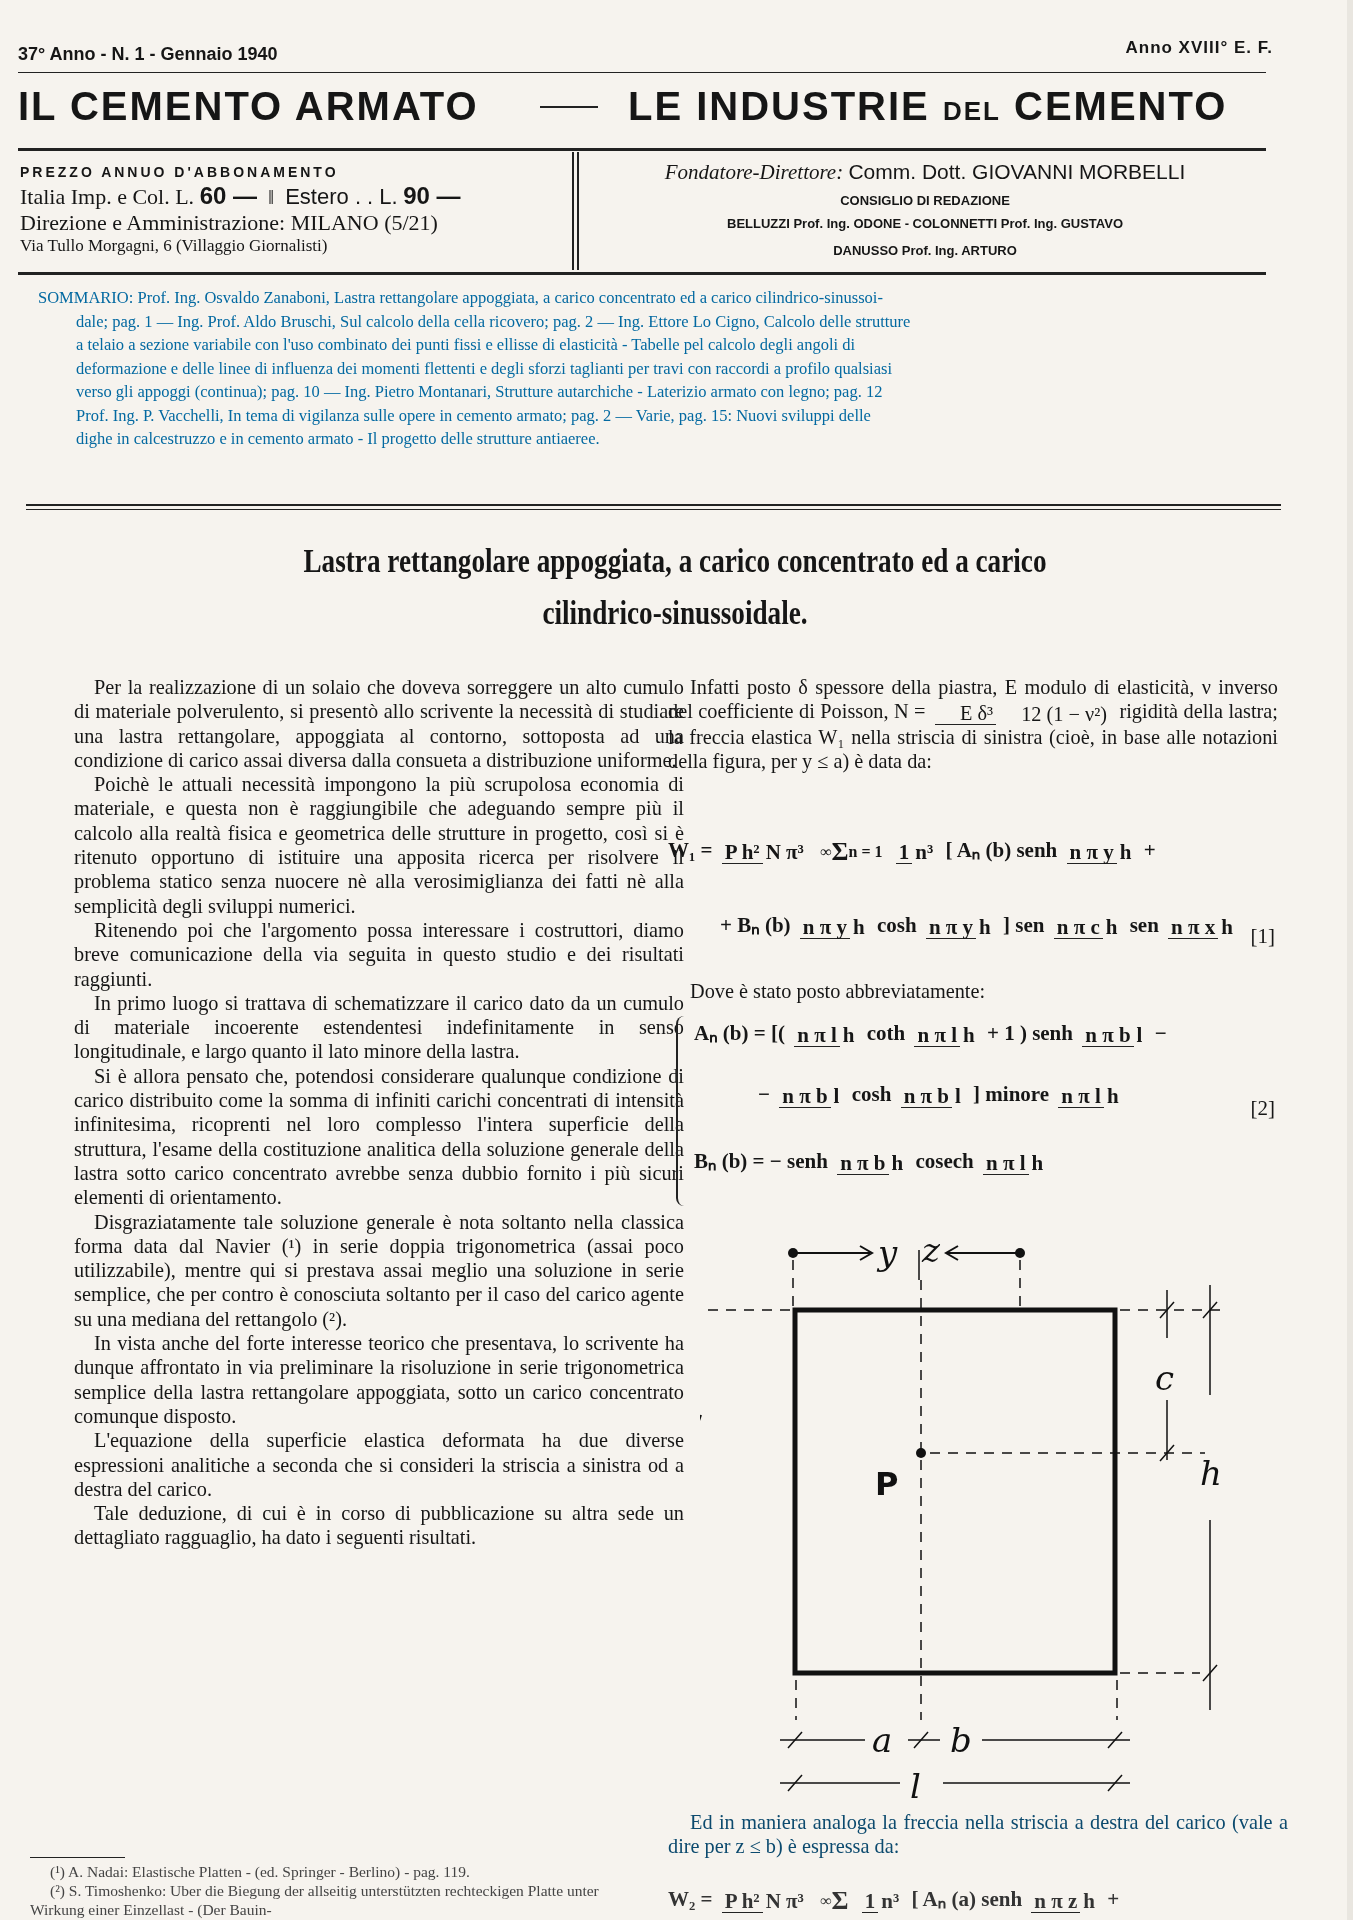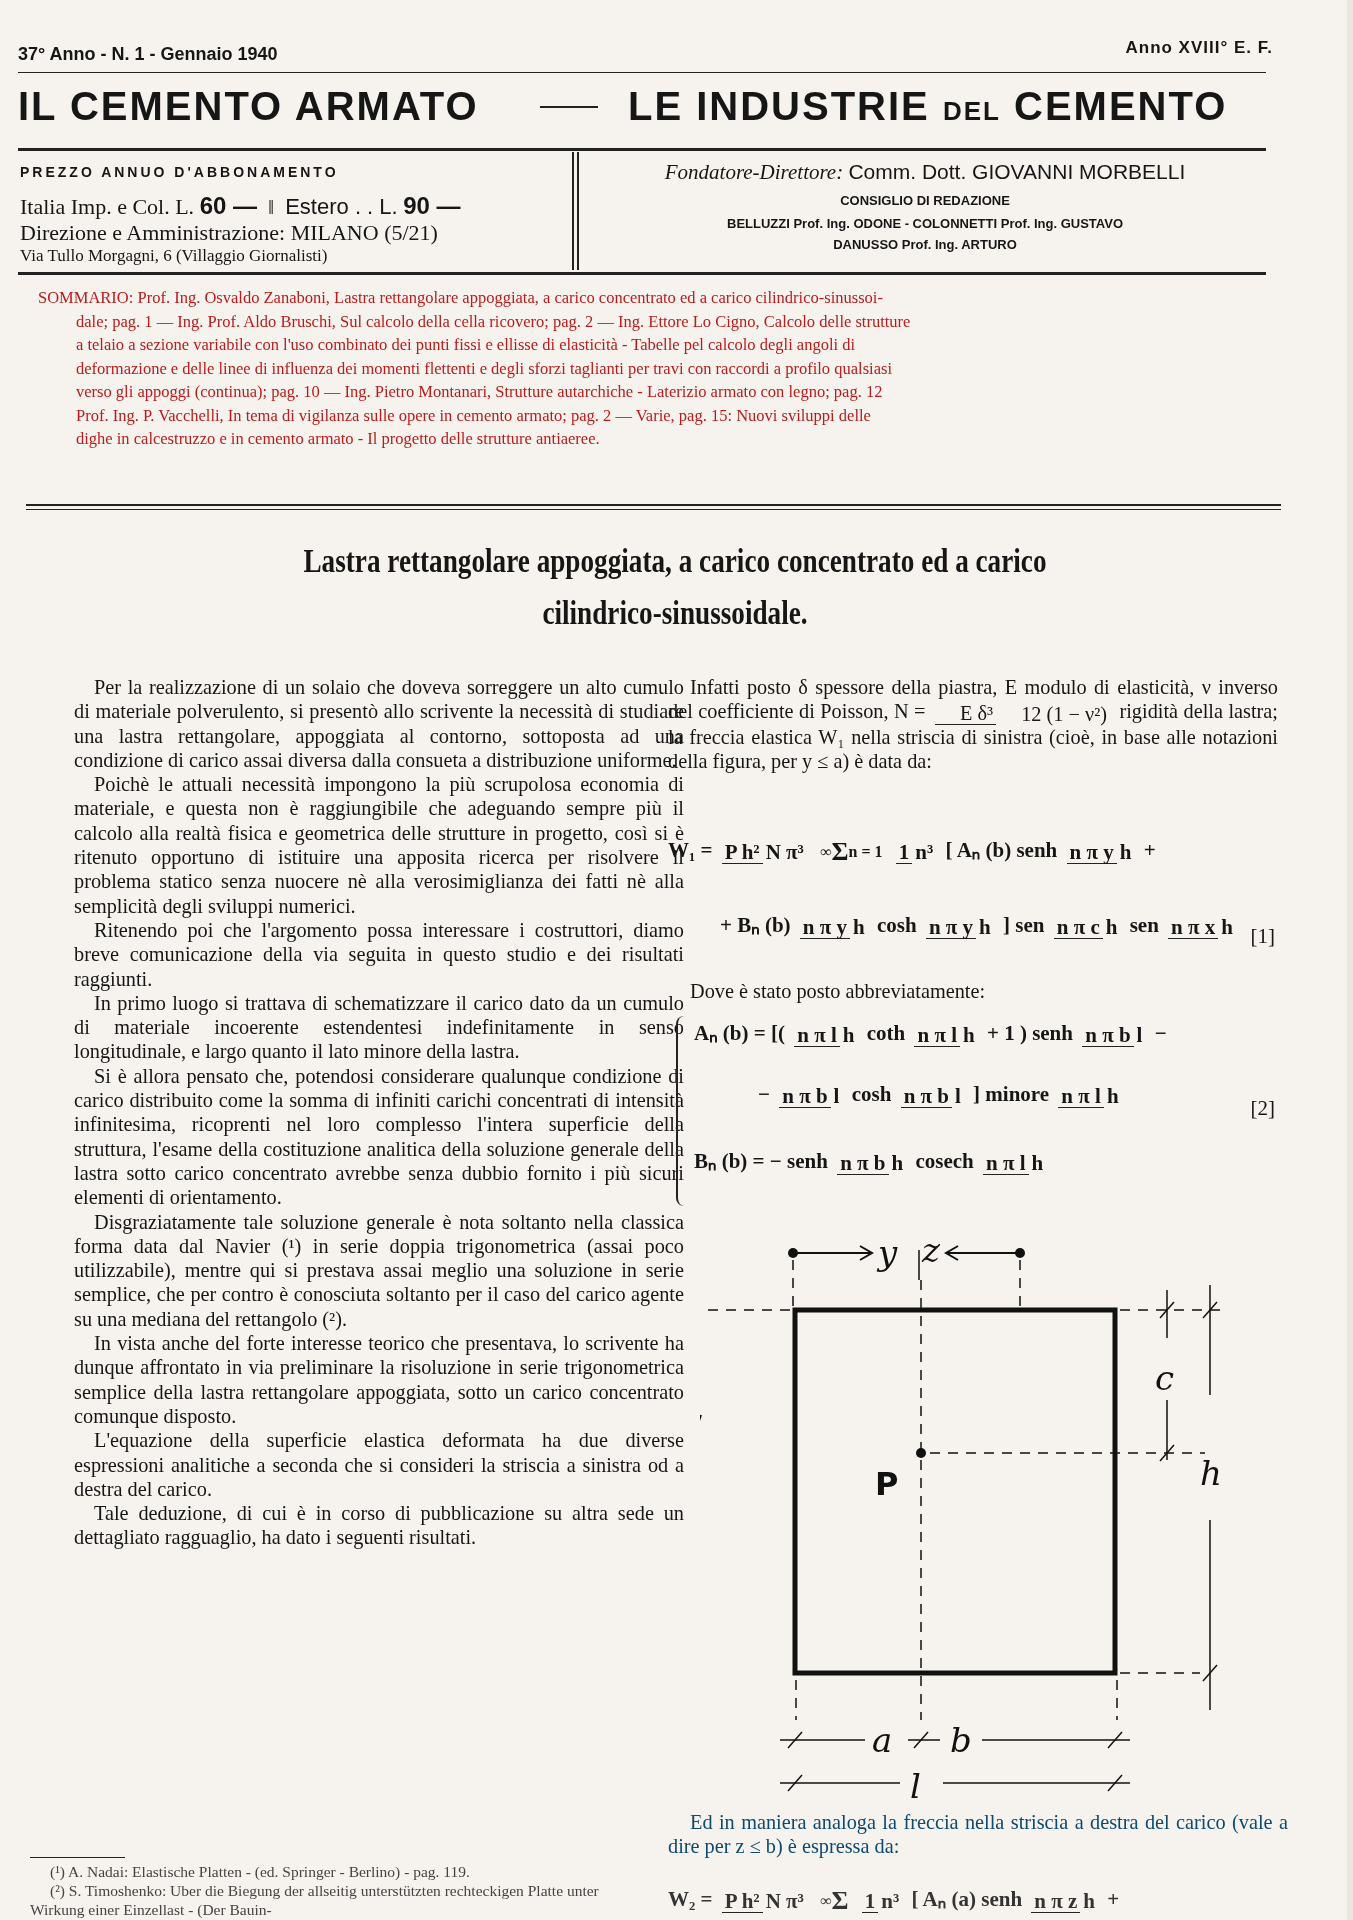--- a/index.html
+++ b/index.html
@@ -10,32 +10,32 @@
   
   #top-left{left:18px;top:44px;font-size:18px;font-weight:bold;}
   #top-right{right:80px;top:38px;font-size:17px;font-weight:bold;letter-spacing:1px;}
   .rule{position:absolute;background:#222;}
   #mast-left{left:18px;top:84px;font-size:40px;font-weight:bold;letter-spacing:2px;}
   #mast-dash{left:540px;top:106px;width:58px;height:2px;}
   #mast-right{left:628px;top:84px;font-size:40px;font-weight:bold;letter-spacing:2px;}
   #mast-right .small{font-size:26px;}
   #info-left{left:20px;top:164px;width:552px;}
   #info-left .l1{font-family:"Liberation Sans",sans-serif;font-weight:bold;font-size:14px;letter-spacing:3px;}
-  #info-left .l2{font-size:22px;margin-top:12px;}
+  #info-left .l2{font-size:22px;margin-top:2px;}
   #info-left .l2 b{font-family:"Liberation Sans",sans-serif;font-size:24px;}
   #info-left .l3{font-size:22px;}
   #info-left .l4{font-size:17px;}
   #vdiv1{left:572px;top:152px;width:2px;height:118px;}
   #vdiv2{left:577px;top:152px;width:2px;height:118px;}
   #info-right{left:590px;top:160px;width:670px;text-align:center;}
   #info-right .d1{font-size:21px;}
   #info-right .d1 i{font-style:italic;}
   #info-right .d1 .sn{font-family:"Liberation Sans",sans-serif;}
   #info-right .d2,#info-right .d3,#info-right .d4{font-family:"Liberation Sans",sans-serif;font-weight:bold;font-size:13px;margin-top:8px;}
-  #summary{left:38px;top:286px;width:1222px;font-size:16.5px;line-height:23.5px;text-align:justify;color:#b91c1c;padding-left:0;}
+  #summary{left:38px;top:286px;width:1222px;font-size:16.5px;line-height:23.5px;text-align:justify;color:#0369a1;padding-left:0;}
   #summary .indent{padding-left:38px;}
   #rule-dbl-1{left:26px;top:504px;width:1255px;height:2px;}
   #rule-dbl-2{left:26px;top:509px;width:1255px;height:1px;}
   #title{left:100px;top:535px;width:1150px;text-align:center;font-size:34px;font-weight:bold;line-height:52px;transform:scaleX(.8);transform-origin:center;}
   #col-left{left:28px;top:675px;width:610px;font-size:20.3px;line-height:24.3px;text-align:justify;margin-left:46px;}
   #col-left p{margin:0;text-indent:20px;}
   #fn-rule{left:30px;top:1857px;width:95px;height:1px;}
   #footnotes{left:30px;top:1862px;width:610px;font-size:15.5px;line-height:19px;color:#444;}
   #footnotes p{margin:0;text-indent:20px;}
   #col-right{left:668px;top:675px;width:610px;font-size:20.3px;line-height:24.3px;text-align:justify;}
@@ -82,21 +82,21 @@
 <div class="rule abs" id="vdiv1"></div>
 <div class="rule abs" id="vdiv2"></div>
 
 <div class="abs" id="info-right">
   <div class="d1">
     <i>Fondatore-Direttore:</i>
     <span class="sn">Comm. Dott. GIOVANNI MORBELLI</span>
   </div>
   <div class="d2">CONSIGLIO DI REDAZIONE</div>
   <div class="d3">BELLUZZI Prof. Ing. ODONE - COLONNETTI Prof. Ing. GUSTAVO</div>
-  <div class="d4" style="margin-top:6px">DANUSSO Prof. Ing. ARTURO</div>
+  <div class="d4" style="margin-top:12px">DANUSSO Prof. Ing. ARTURO</div>
 </div>
 <div class="rule" style="left:18px;top:272px;width:1248px;height:3px;"></div>
 
 <div class="abs" id="summary">
   <div><span>SOMMARIO:</span> <span>Prof. Ing. Osvaldo Zanaboni, Lastra rettangolare appoggiata, a carico concentrato ed a carico cilindrico-sinussoi-</span></div>
   <div class="indent">dale; pag. 1 — Ing. Prof. Aldo Bruschi, Sul calcolo della cella ricovero; pag. 2 — Ing. Ettore Lo Cigno, Calcolo delle strutture</div>
   <div class="indent">a telaio a sezione variabile con l'uso combinato dei punti fissi e ellisse di elasticità - Tabelle pel calcolo degli angoli di</div>
   <div class="indent">deformazione e delle linee di influenza dei momenti flettenti e degli sforzi taglianti per travi con raccordi a profilo qualsiasi</div>
   <div class="indent">verso gli appoggi (continua); pag. 10 — Ing. Pietro Montanari, Strutture autarchiche - Laterizio armato con legno; pag. 12</div>
   <div class="indent">Prof. Ing. P. Vacchelli, In tema di vigilanza sulle opere in cemento armato; pag. 2 — Varie, pag. 15: Nuovi sviluppi delle</div>

